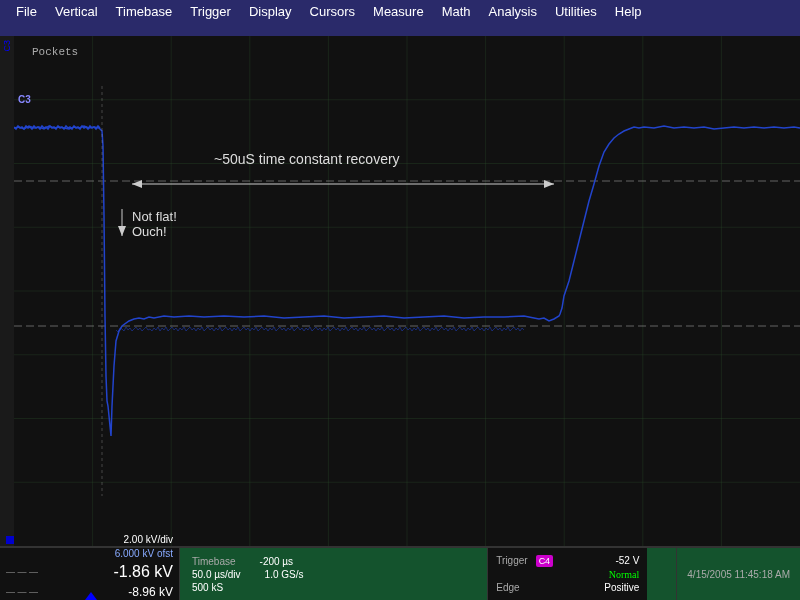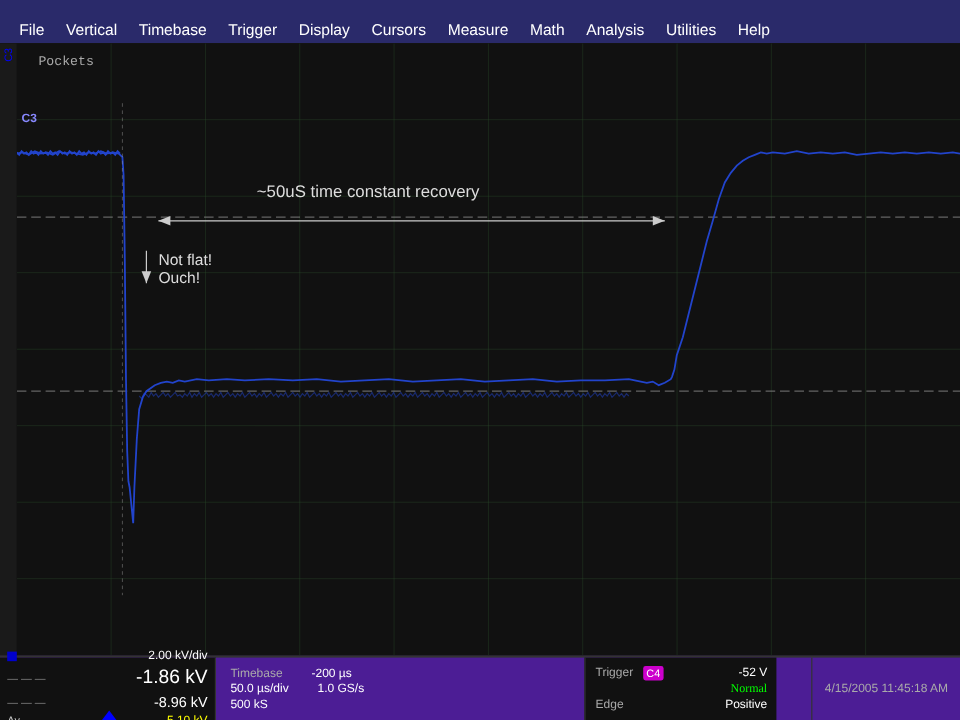--- a/index.html
+++ b/index.html
@@ -4,21 +4,21 @@
   <style>
     * { margin: 0; padding: 0; box-sizing: border-box; }
     body { width: 800px; height: 600px; background: #000; font-family: Arial, sans-serif; overflow: hidden; }
 
     
     #menubar {
       width: 800px;
       height: 36px;
       background: #2a2a6a;
       display: flex;
-      align-items: flex-end;
+      align-items: flex-start;
       padding: 0 8px;
       gap: 2px;
     }
     .menu-item {
       color: #fff;
       font-size: 13px;
       padding: 4px 8px;
       cursor: pointer;
       white-space: nowrap;
     }
@@ -71,21 +71,21 @@
       top: 8px;
       left: 8px;
       color: #aaa;
       font-size: 11px;
     }
 
     
     #status-bar {
       width: 800px;
       height: 54px;
-      background: #4c1d95;
+      background: #14532d;
       display: flex;
       align-items: stretch;
       border-top: 2px solid #333;
     }
 
     #ch-info {
       width: 180px;
       background: #111;
       border-right: 1px solid #333;
       display: flex;
@@ -298,20 +298,23 @@
 
 <div id="status-bar">
 
   <div id="ch-info">
     <div id="triangle-marker"></div>
     <div class="ch-info-row">
       <div class="ch-color-box"></div>
       <span class="ch-info-value">2.00 kV/div</span>
     </div>
     <div class="ch-info-row">
+      <span class="ch-info-value" style="color:#8af; font-size:10px;">6.000 kV ofst</span>
+    </div>
+    <div class="ch-info-row">
       <span style="color:#888; font-size:9px;">— — —</span>
       <span class="ch-info-value" style="font-size:16px;">-1.86 kV</span>
     </div>
     <div class="ch-info-row">
       <span style="color:#888; font-size:9px;">— — —</span>
       <span class="ch-info-value" style="font-size:12px;">-8.96 kV</span>
     </div>
     <div class="ch-info-row">
       <span style="color:#ccc; font-size:9px;">Δy</span>
       <span class="ch-info-value" style="color:#ff0; font-size:10px;">-5.10 kV</span>

